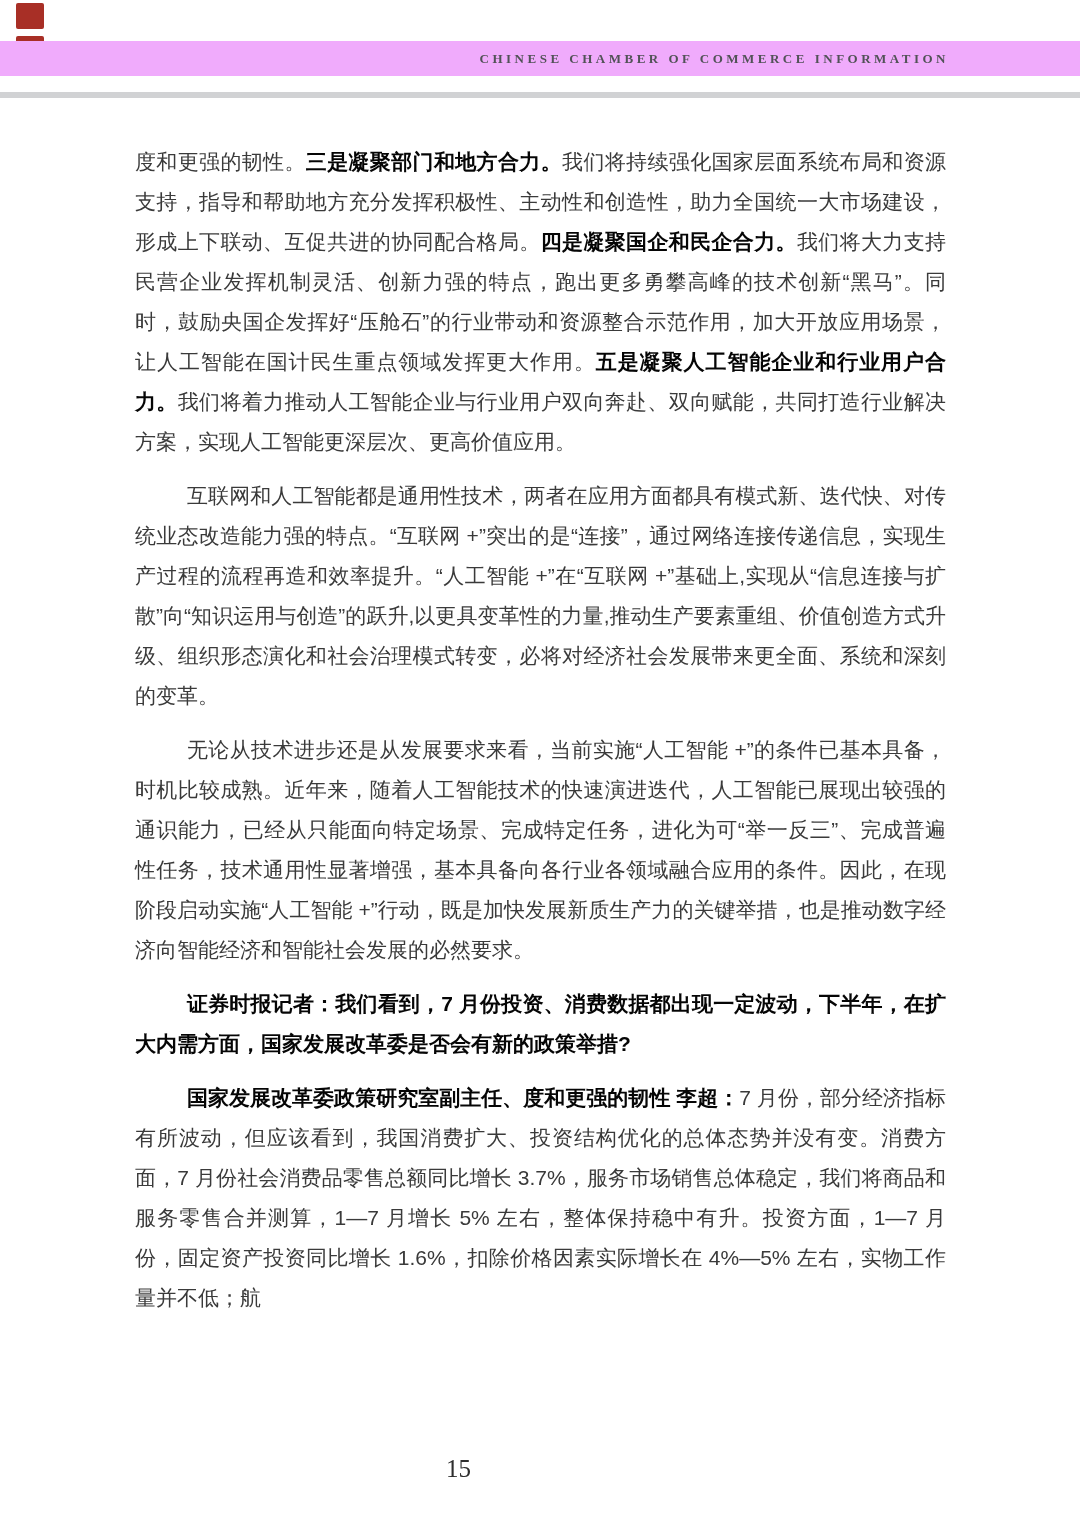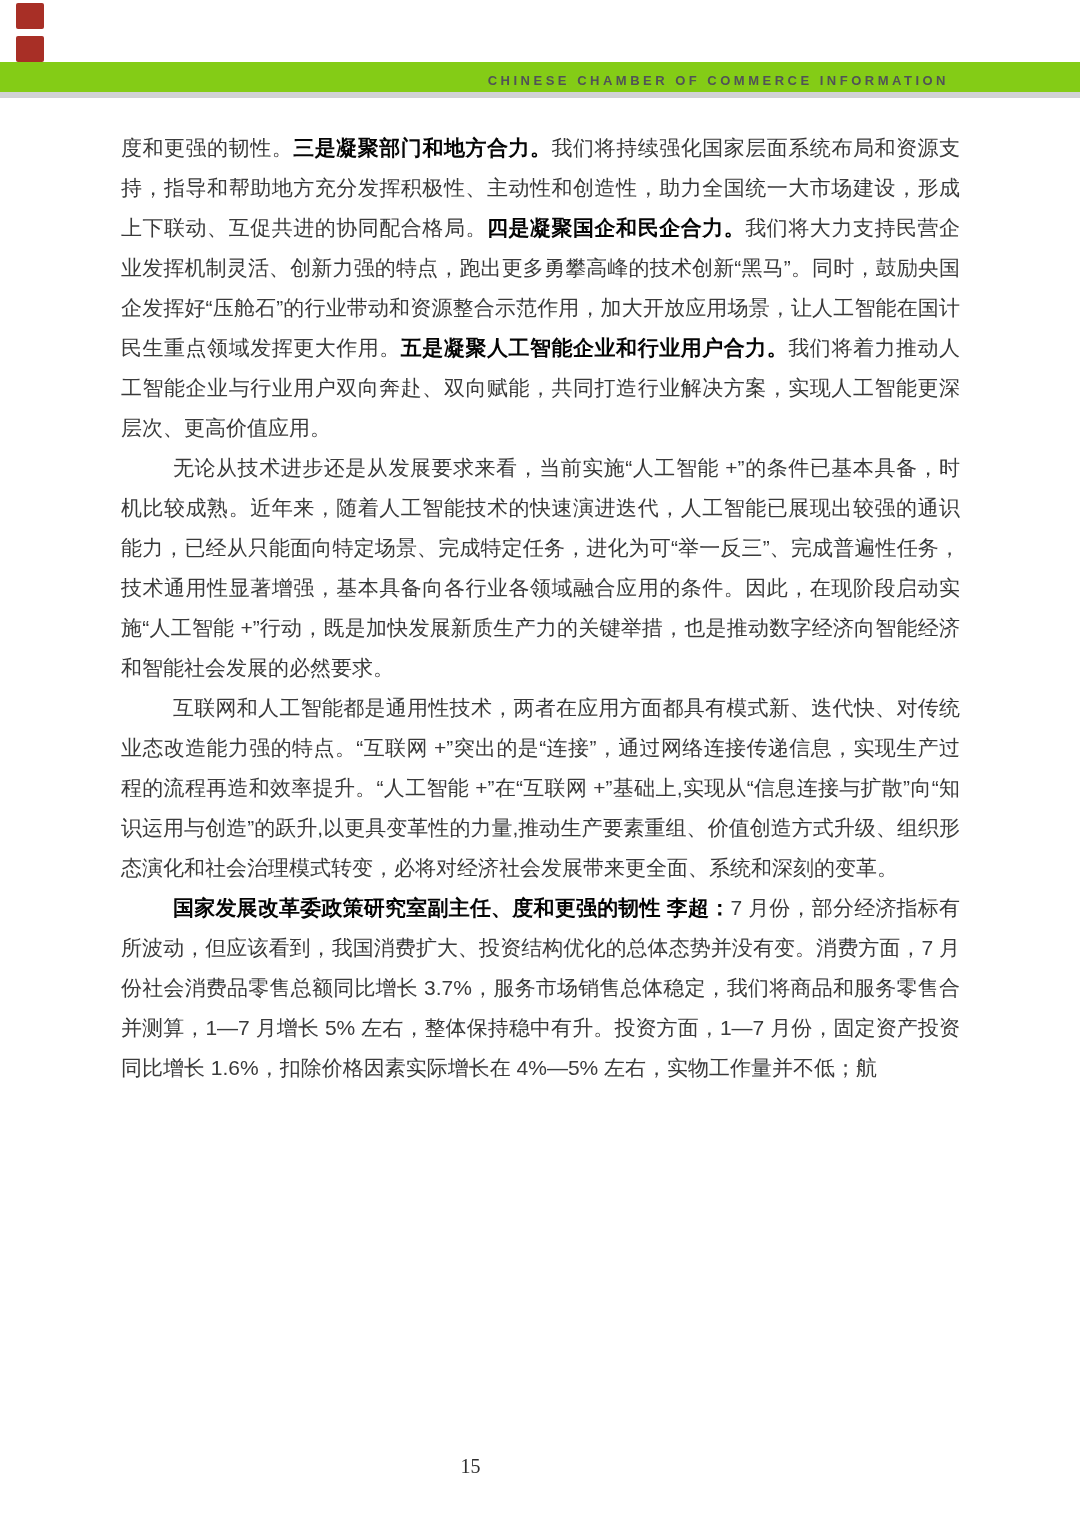--- a/index.html
+++ b/index.html
@@ -16,23 +16,24 @@
   .logo-mark { position: absolute; top: 3px; left: 16px; width: 28px; }
   .logo-block {
     width: 28px; height: 26px;
     background: #a82f26;
     border-radius: 2px;
     margin-bottom: 7px;
   }
 
   
   .header-band {
-    position: absolute; top: 62px; left: 0;
+    position: absolute; top: 41px; left: 0;
     width: 1080px; height: 35px;
-    background: #84cc16;
+    background: #f0abfc;
+    font-family: Liberation Serif, serif;
   }
   .header-title {
     position: absolute; right: 131px; top: 50%;
     transform: translateY(-50%);
     font-weight: bold;
     font-size: 13px;
     letter-spacing: 3.5px;
     color: #515257;
     white-space: nowrap;
   }
@@ -44,53 +45,53 @@
 
   
   .article {
     position: absolute; top: 128px; left: 121px;
     width: 839px;
     font-size: 21px;
     line-height: 40px;
     color: #3a3a3a;
     text-align: justify;
   }
-  .para { margin: 0; padding: 0; }
+  .para { margin: 14px; padding: 0; }
   .para.indent { text-indent: 52px; }
   .run { font-weight: normal; }
   .run.bold { font-weight: bold; color: #050505; }
 
   
   .page-number {
     position: absolute; top: 1455px; left: 0;
     width: 917px;
     text-align: center;
     font-family: "Liberation Serif", serif;
-    font-size: 20px;
+    font-size: 25px;
     color: #2e2e2e;
-    margin-left: 12px;
   }
 </style>
 </head>
 <body>
 
 <div class="page">
 
   <div class="logo-mark">
     <div class="logo-block"></div>
     <div class="logo-block"></div>
   </div>
 
   <div class="header-band">
     <span class="header-title">CHINESE CHAMBER OF COMMERCE INFORMATION</span>
   </div>
   <div class="header-rule"></div>
 
   <main class="article">
       <p class="para"><span class="run">度和更强的韧性。</span><span class="run bold">三是凝聚部门和地方合力。</span><span class="run">我们将持续强化国家层面系统布局和资源支持，指导和帮助地方充分发挥积极性、主动性和创造性，助力全国统一大市场建设，形成上下联动、互促共进的协同配合格局。</span><span class="run bold">四是凝聚国企和民企合力。</span><span class="run">我们将大力支持民营企业发挥机制灵活、创新力强的特点，跑出更多勇攀高峰的技术创新“黑马”。同时，鼓励央国企发挥好“压舱石”的行业带动和资源整合示范作用，加大开放应用场景，让人工智能在国计民生重点领域发挥更大作用。</span><span class="run bold">五是凝聚人工智能企业和行业用户合力。</span><span class="run">我们将着力推动人工智能企业与行业用户双向奔赴、双向赋能，共同打造行业解决方案，实现人工智能更深层次、更高价值应用。</span></p>
+      <p class="para indent"><span class="run">互联网和人工智能都是通用性技术，两者在应用方面都具有模式新、迭代快、对传统业态改造能力强的特点。“互联网 +”突出的是“连接”，通过网络连接传递信息，实现生产过程的流程再造和效率提升。“人工智能 +”在“互联网 +”基础上,实现从“信息连接与扩散”向“知识运用与创造”的跃升,以更具变革性的力量,推动生产要素重组、价值创造方式升级、组织形态演化和社会治理模式转变，必将对经济社会发展带来更全面、系统和深刻的变革。</span></p>
       <p class="para indent"><span class="run">无论从技术进步还是从发展要求来看，当前实施“人工智能 +”的条件已基本具备，时机比较成熟。近年来，随着人工智能技术的快速演进迭代，人工智能已展现出较强的通识能力，已经从只能面向特定场景、完成特定任务，进化为可“举一反三”、完成普遍性任务，技术通用性显著增强，基本具备向各行业各领域融合应用的条件。因此，在现阶段启动实施“人工智能 +”行动，既是加快发展新质生产力的关键举措，也是推动数字经济向智能经济和智能社会发展的必然要求。</span></p>
-      <p class="para indent"><span class="run">互联网和人工智能都是通用性技术，两者在应用方面都具有模式新、迭代快、对传统业态改造能力强的特点。“互联网 +”突出的是“连接”，通过网络连接传递信息，实现生产过程的流程再造和效率提升。“人工智能 +”在“互联网 +”基础上,实现从“信息连接与扩散”向“知识运用与创造”的跃升,以更具变革性的力量,推动生产要素重组、价值创造方式升级、组织形态演化和社会治理模式转变，必将对经济社会发展带来更全面、系统和深刻的变革。</span></p>
+      <p class="para indent"><span class="run bold">证券时报记者：我们看到，7 月份投资、消费数据都出现一定波动，下半年，在扩大内需方面，国家发展改革委是否会有新的政策举措?</span></p>
       <p class="para indent"><span class="run bold">国家发展改革委政策研究室副主任、度和更强的韧性 李超：</span><span class="run">7 月份，部分经济指标有所波动，但应该看到，我国消费扩大、投资结构优化的总体态势并没有变。消费方面，7 月份社会消费品零售总额同比增长 3.7%，服务市场销售总体稳定，我们将商品和服务零售合并测算，1—7 月增长 5% 左右，整体保持稳中有升。投资方面，1—7 月份，固定资产投资同比增长 1.6%，扣除价格因素实际增长在 4%—5% 左右，实物工作量并不低；航</span></p>
     </main>
 
   <div class="page-number">15</div>
 
 </div>
 
 </body></html>

